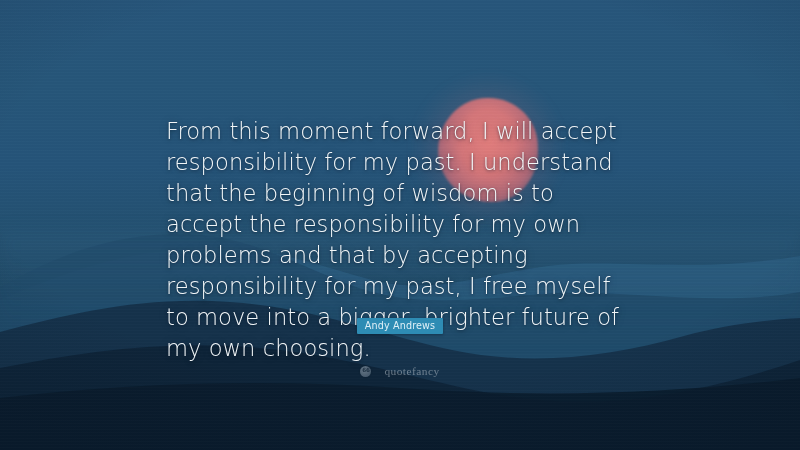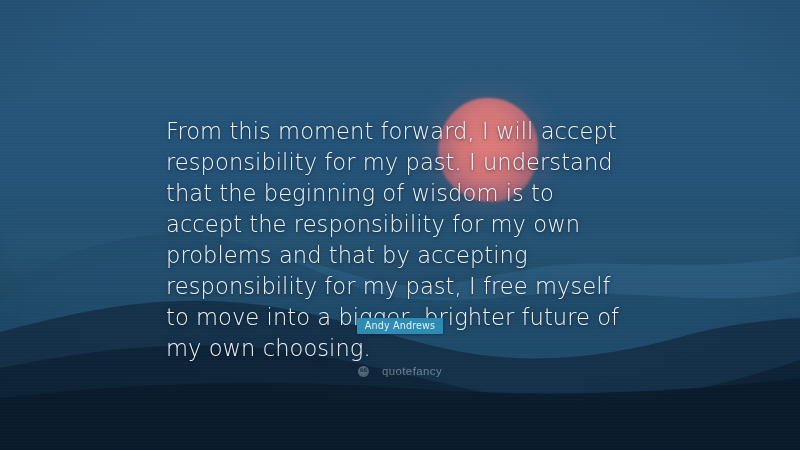--- a/index.html
+++ b/index.html
@@ -181,21 +181,21 @@
     font-weight: 700;
     letter-spacing: -0.2px;
     line-height: 1;
     font-family: "DejaVu Sans", "Liberation Sans", sans-serif;
   }
   .wm-text {
     color: #c3ccd4;
     font-size: 11.4px;
     letter-spacing: 0.45px;
     font-weight: 400;
-    font-family: Liberation Sans, sans-serif;
+    font-family: Liberation Serif, serif;
     margin-left: 8px;
   }
 </style>
 </head>
 <body>
 
 <div class="wallpaper">
 
   <div class="sky"></div>
 

